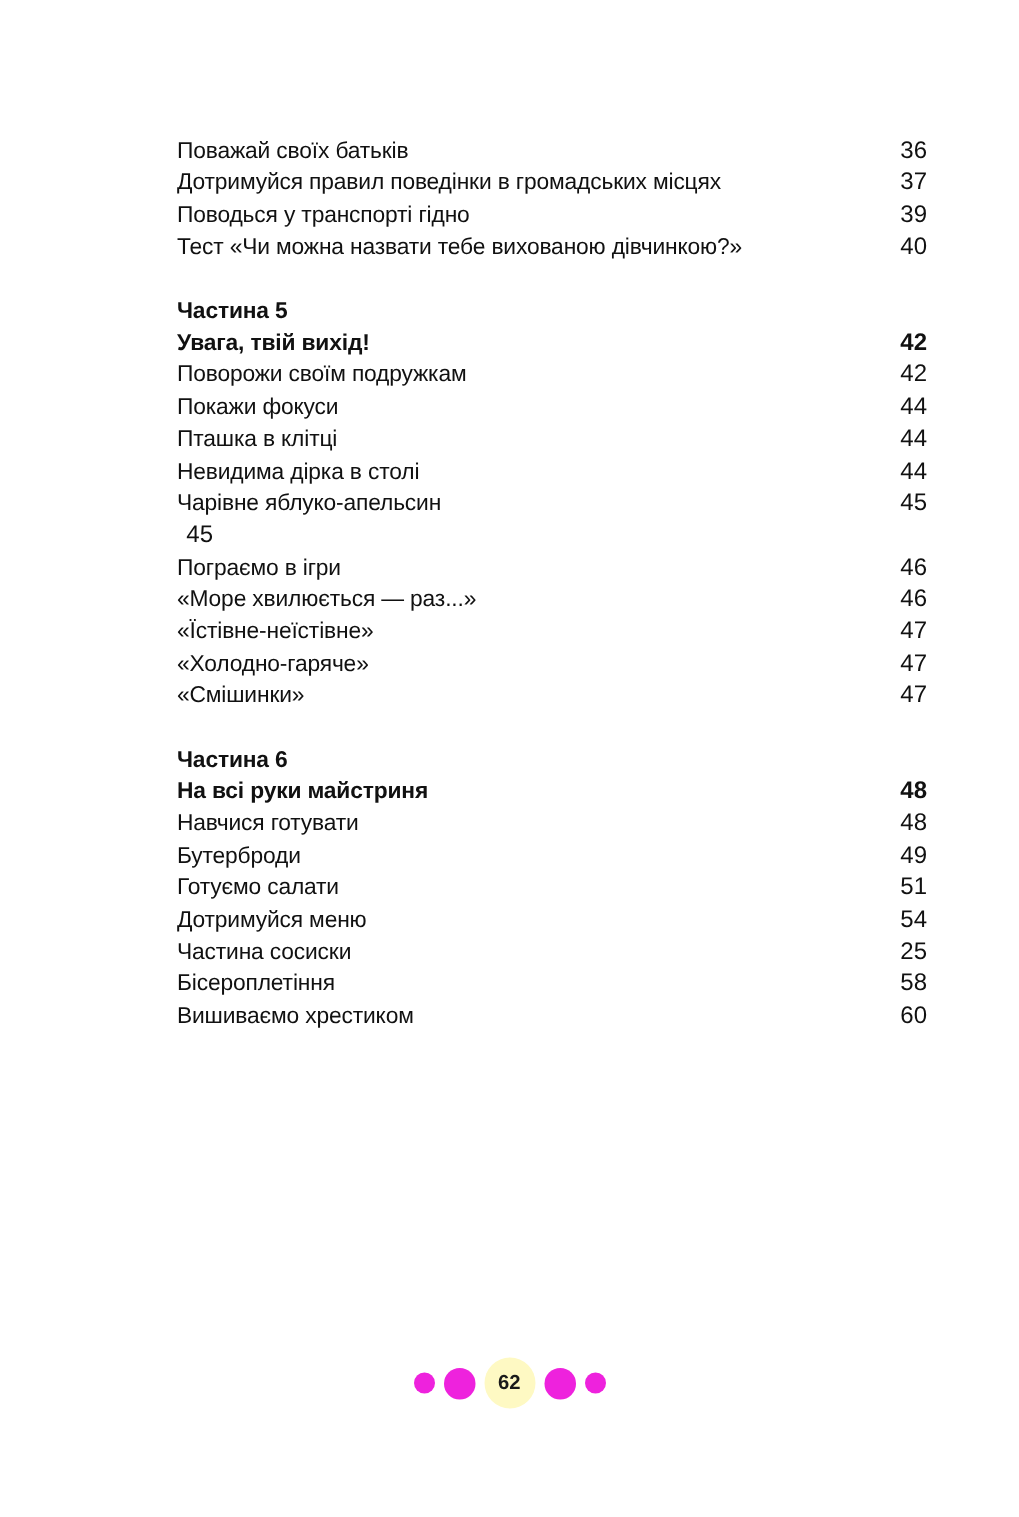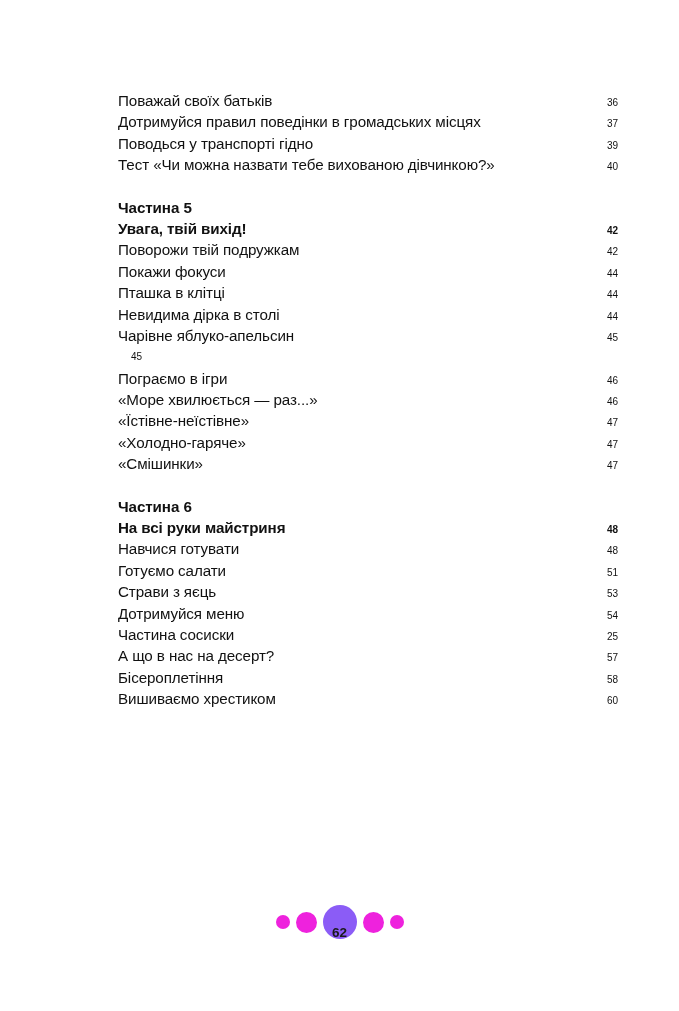--- a/index.html
+++ b/index.html
@@ -52,21 +52,21 @@
   }
 
   .toc-title {
     font-size: 15.2px;
     font-weight: 400;
     letter-spacing: -0.1px;
     color: #111111;
   }
 
   .toc-page {
-    font-size: 10px;
+    font-size: 16px;
     font-weight: 400;
     color: #111111;
     text-align: right;
     min-width: 24px;
     flex: 0 0 auto;
   }
 
   .toc-row.is-part .toc-title,
   .toc-row.is-section .toc-title {
     font-weight: 700;
@@ -139,21 +139,21 @@
       <div class="toc-group">
         <div class="toc-row is-part">
           <span class="toc-title">Частина 5</span>
           <span class="toc-page"></span>
         </div>
         <div class="toc-row is-section">
           <span class="toc-title">Увага, твій вихід!</span>
           <span class="toc-page">42</span>
         </div>
         <div class="toc-row">
-          <span class="toc-title">Поворожи твій подружкам</span>
+          <span class="toc-title">Поворожи своїм подружкам</span>
           <span class="toc-page">42</span>
         </div>
         <div class="toc-row">
           <span class="toc-title">Покажи фокуси</span>
           <span class="toc-page">44</span>
         </div>
         <div class="toc-row">
           <span class="toc-title">Пташка в клітці</span>
           <span class="toc-page">44</span>
         </div>
@@ -197,53 +197,49 @@
         </div>
         <div class="toc-row is-section">
           <span class="toc-title">На всі руки майстриня</span>
           <span class="toc-page">48</span>
         </div>
         <div class="toc-row">
           <span class="toc-title">Навчися готувати</span>
           <span class="toc-page">48</span>
         </div>
         <div class="toc-row">
+          <span class="toc-title">Бутерброди</span>
+          <span class="toc-page">49</span>
+        </div>
+        <div class="toc-row">
           <span class="toc-title">Готуємо салати</span>
           <span class="toc-page">51</span>
         </div>
         <div class="toc-row">
-          <span class="toc-title">Страви з яєць</span>
-          <span class="toc-page">53</span>
-        </div>
-        <div class="toc-row">
           <span class="toc-title">Дотримуйся меню</span>
           <span class="toc-page">54</span>
         </div>
         <div class="toc-row">
           <span class="toc-title">Частина сосиски</span>
           <span class="toc-page">25</span>
-        </div>
-        <div class="toc-row">
-          <span class="toc-title">А що в нас на десерт?</span>
-          <span class="toc-page">57</span>
         </div>
         <div class="toc-row">
           <span class="toc-title">Бісероплетіння</span>
           <span class="toc-page">58</span>
         </div>
         <div class="toc-row">
           <span class="toc-title">Вишиваємо хрестиком</span>
           <span class="toc-page">60</span>
         </div>
       </div>
     </div>
 
   <div class="footer-ornament">
       <div class="dot dot-xs" style="background: rgb(238, 34, 221);"></div>
       <div class="dot dot-sm" style="background: rgb(238, 34, 221);"></div>
-      <div class="dot dot-lg" style="background: #8b5cf6; align-items: flex-end;">
+      <div class="dot dot-lg" style="background: #fef9c3;">
         <span class="page-number-text">62</span>
       </div>
       <div class="dot dot-sm" style="background: rgb(238, 34, 221);"></div>
       <div class="dot dot-xs" style="background: rgb(238, 34, 221);"></div>
     </div>
 
 </div>
 
 </body></html>

